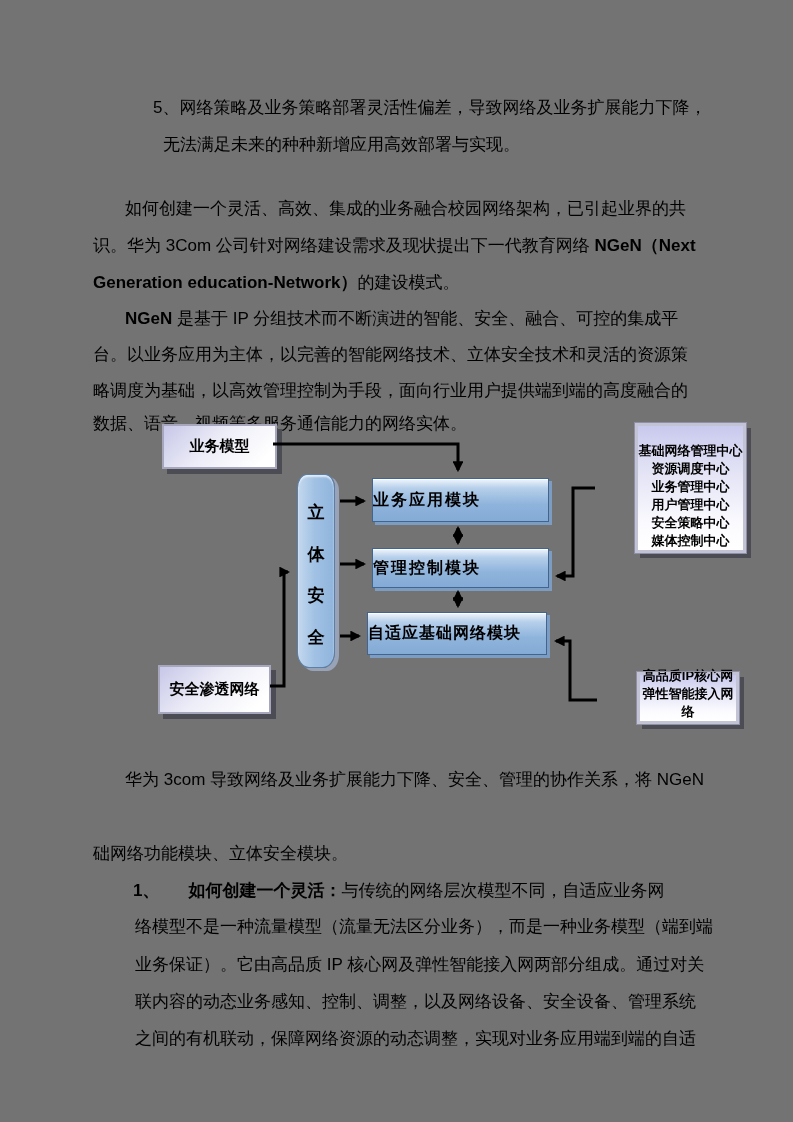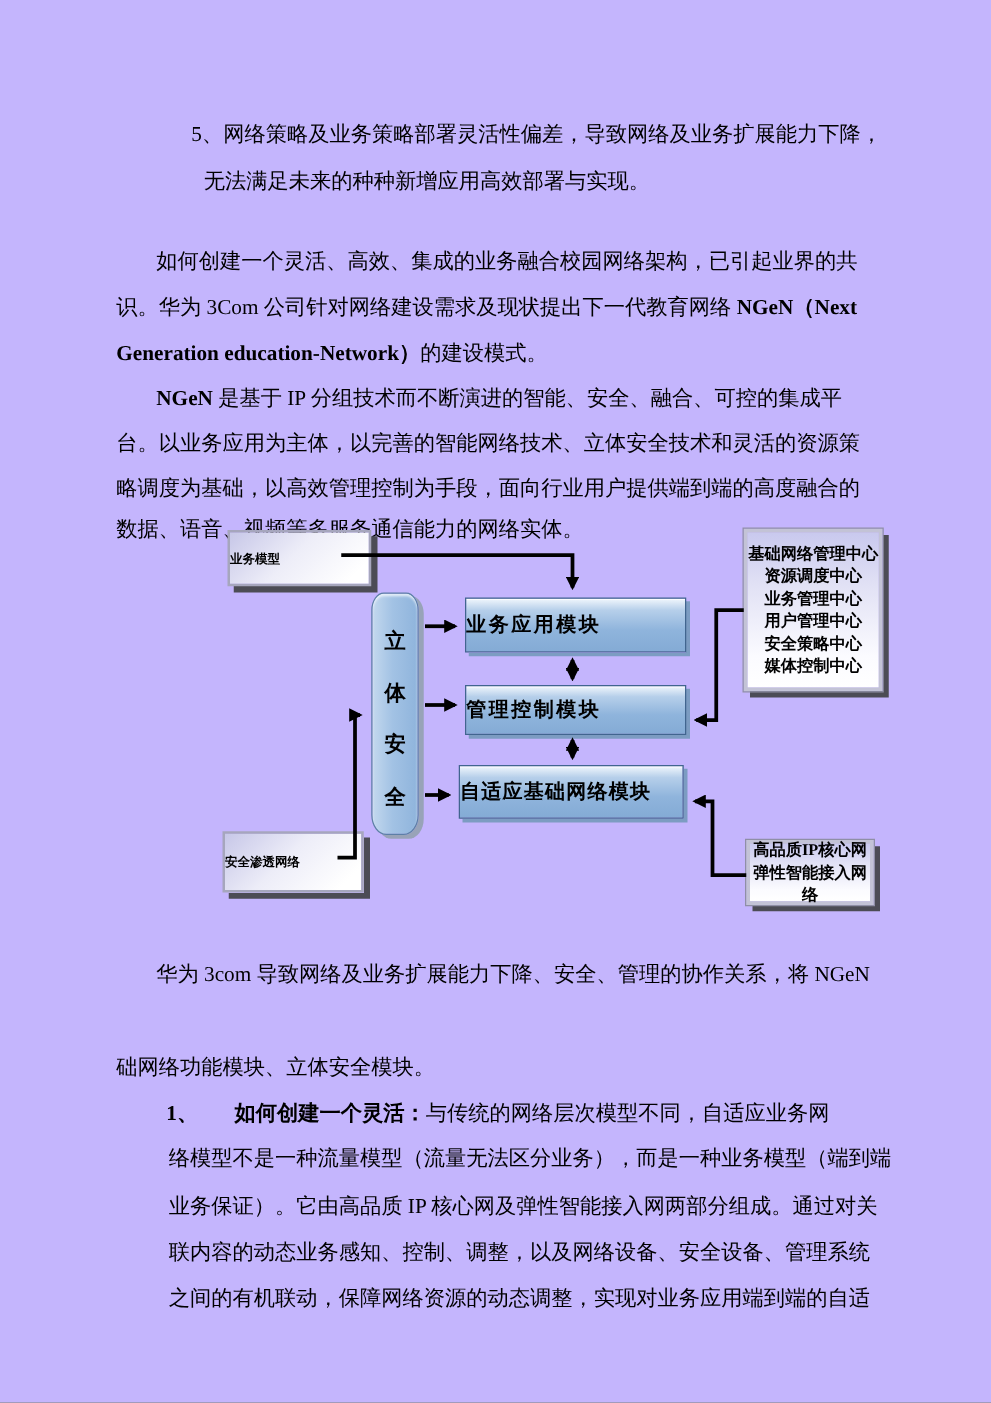--- a/index.html
+++ b/index.html
@@ -1,37 +1,37 @@
 <!DOCTYPE html>
 <html><head>
 <meta charset="utf-8">
 <style>
   html,body{margin:0;padding:0;background:#888;}
   .page{
-    position:relative;width:793px;height:1122px;margin:0 auto;background:#c4b5fd;
-    font-family:Liberation Serif, serif;color:#000;overflow:hidden;
+    position:relative;width:793px;height:1122px;margin:0 auto;background:#737373;
+    font-family:Liberation Sans, sans-serif;color:#000;overflow:hidden;
   }
   .line{position:absolute;font-size:17px;line-height:20px;white-space:nowrap;}
   .b{font-weight:bold;}
   .gap{display:inline-block;width:29px;}
 
   
   .lightbox{
     position:absolute;border:2px solid #a6a6bd;
     background:linear-gradient(135deg,#c7c7e8 0%,#ededf8 45%,#ffffff 88%);
     box-shadow:5px 5px 0 #4c4c55;
-    display:flex;align-items:center;justify-content:flex-start;
-    font-weight:bold;font-size:10px;margin-left:20px;
+    display:flex;align-items:center;justify-content:center;
+    font-weight:bold;font-size:15px;
   }
   .panelbox{
     position:absolute;border:3px solid #c3c3d6;outline:1px solid #8f8fa6;
     background:linear-gradient(180deg,#c9c9ee 0%,#e2e2f5 35%,#fbfbff 80%,#ffffff 100%);
     box-shadow:5px 5px 0 #4c4c55;
-    display:flex;flex-direction:column;justify-content:center;align-items:center;
-    font-weight:bold;font-size:13px;text-align:center;
+    display:flex;flex-direction:column;justify-content:flex-end;align-items:center;
+    font-weight:bold;font-size:13px;text-align:center;margin-left:40px;
   }
   
   .bluebox{
     position:absolute;border:1px solid #41658f;
     background:linear-gradient(180deg,#f0f6fc 0%,#b6cfea 22%,#8fb4dc 60%,#84abd5 100%);
     box-shadow:3px 3px 0 #7c9cc2, inset 0 1px 0 rgba(255,255,255,.8);
     display:flex;align-items:center;justify-content:flex-start;
     font-weight:bold;font-size:16px;letter-spacing:2px;
   }
   .vbar{

